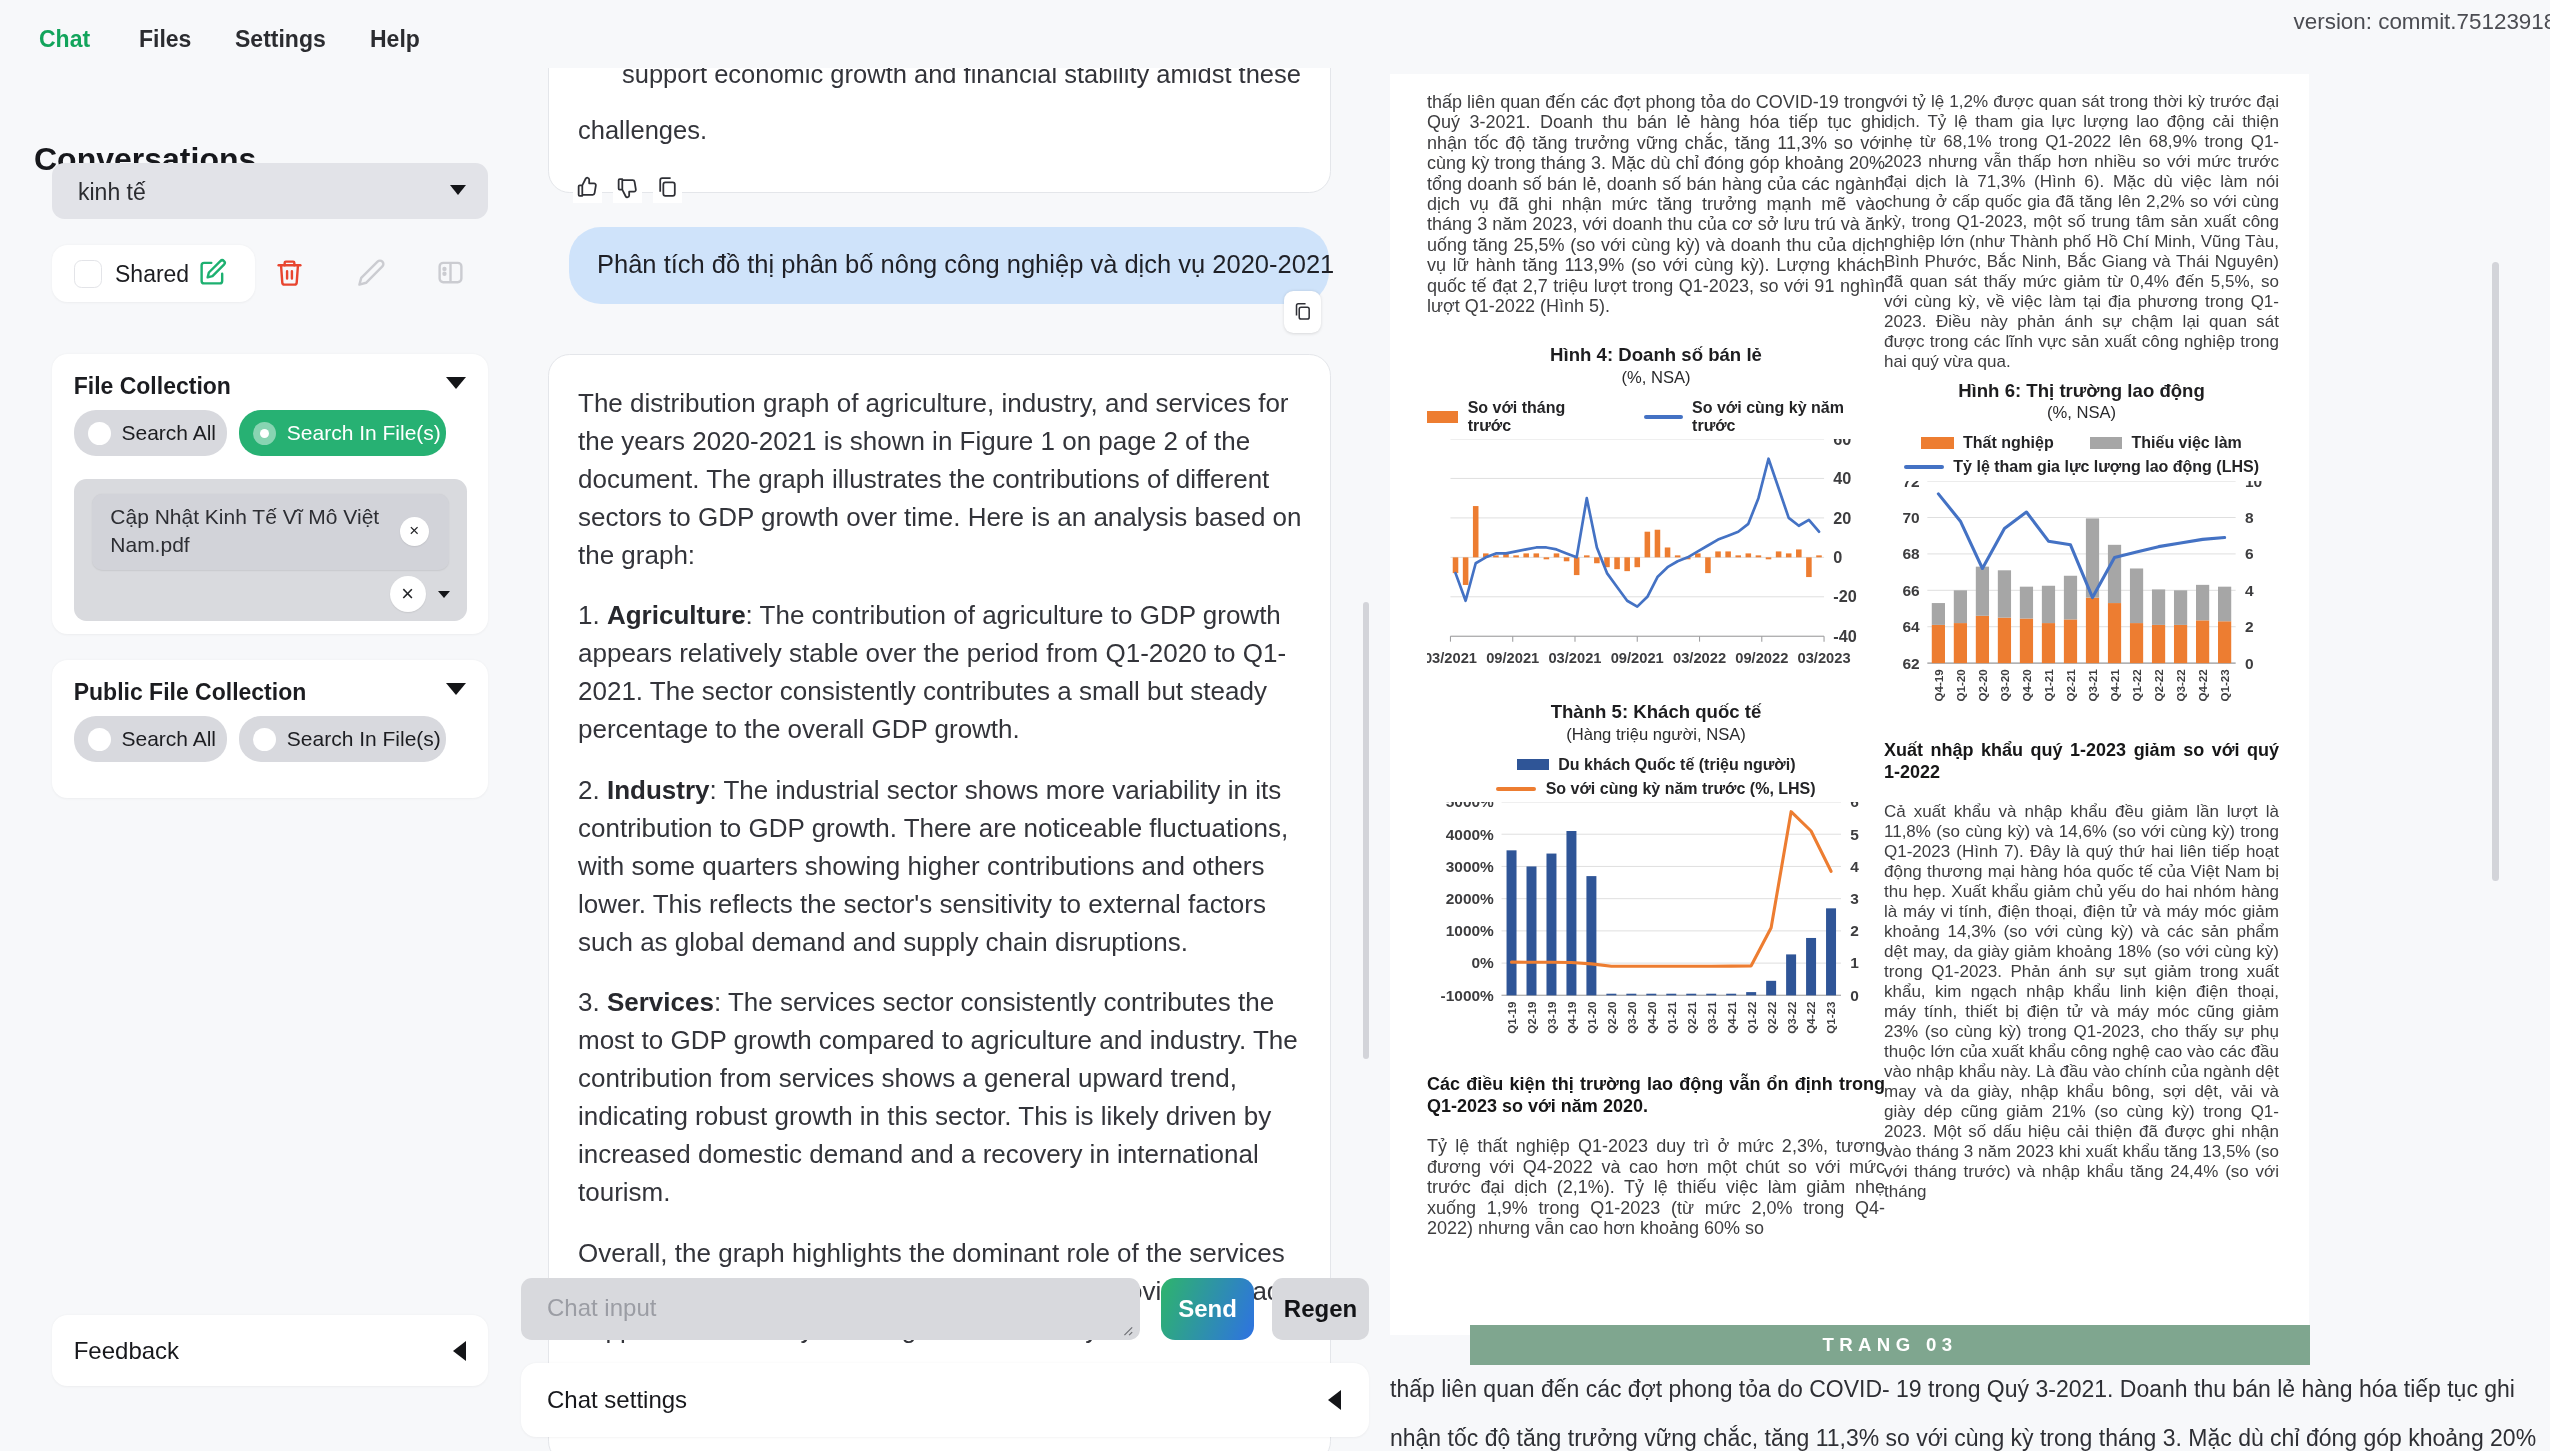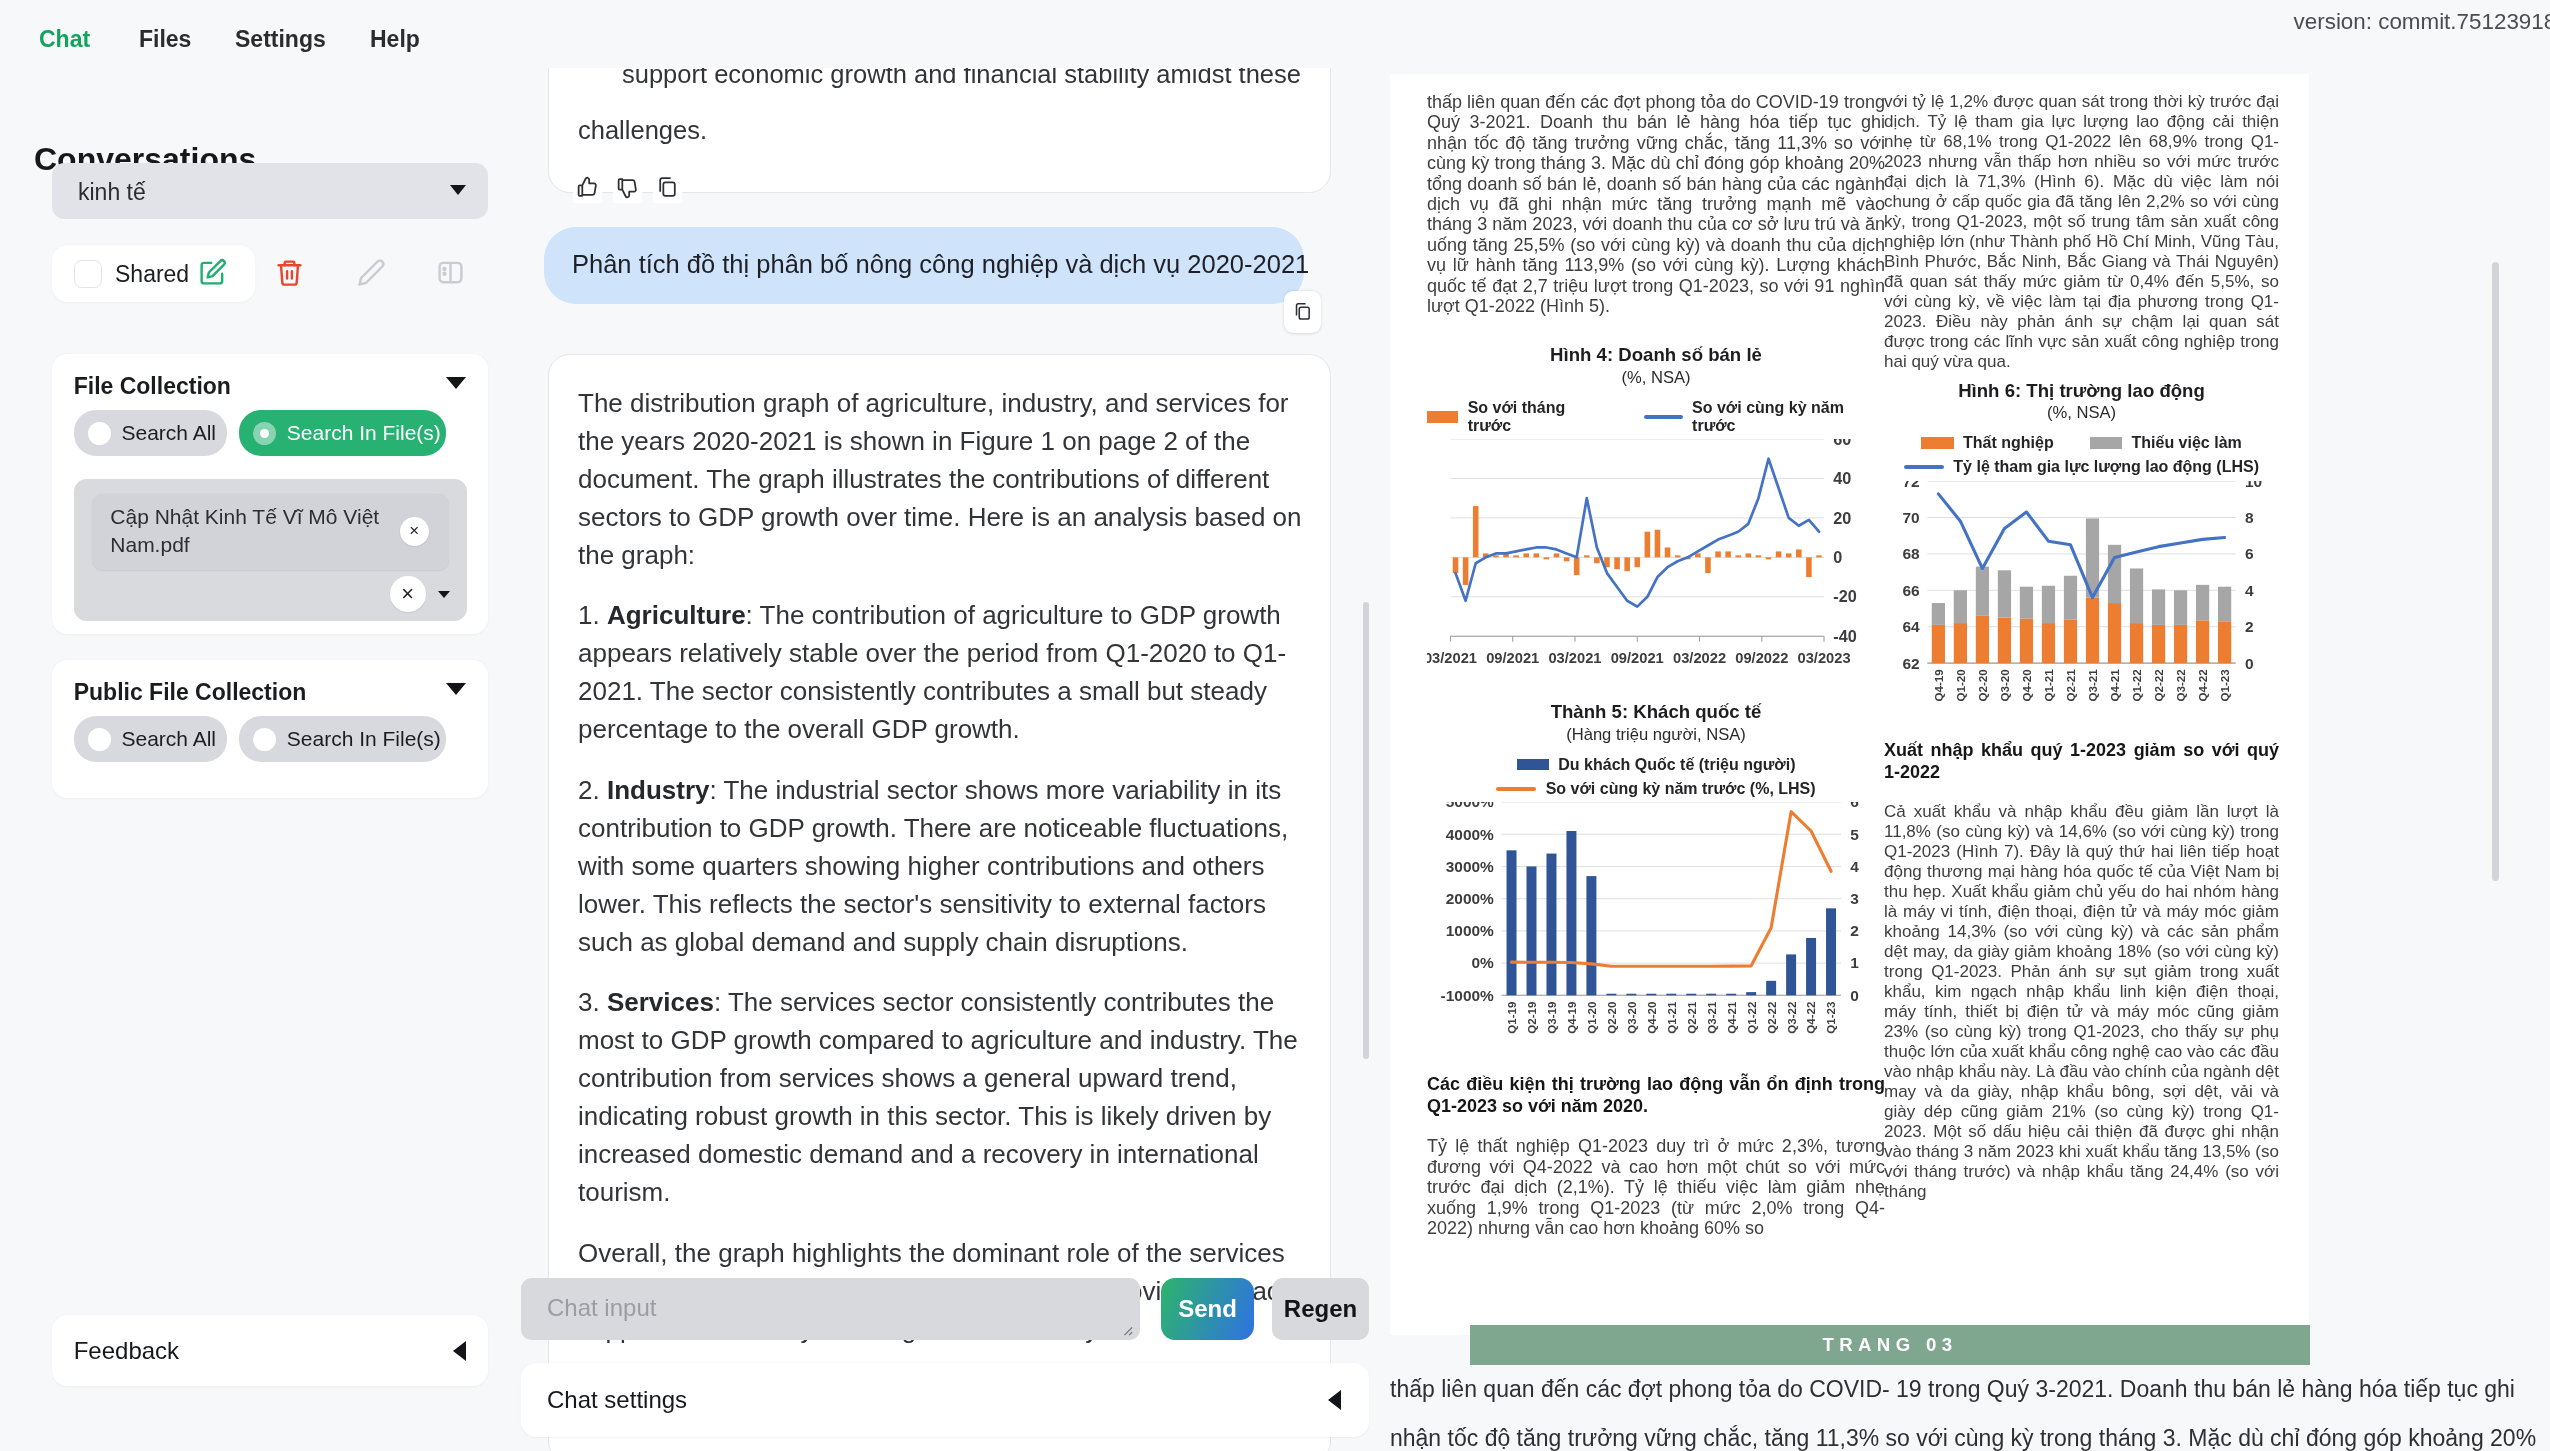--- a/index.html
+++ b/index.html
@@ -48,21 +48,21 @@
   .feedback-card { position:absolute; left:52px; top:1315px; width:436px; height:71px; }
   .feedback-lbl { position:absolute; left:21.7px; top:21.7px; font-size:24px; color:#17181c; }
   .feedback-card .tri-left { position:absolute; right:21.7px; top:25.5px; }
 
   
   .bubble { position:absolute; background:#fff; border:1.5px solid #e4e6ea; border-radius:21.7px; }
   .tail-bubble { left:548px; top:-35px; width:783px; height:228px; overflow:hidden; }
   .tail-text { position:absolute; left:29px; width:720px; font-size:25.5px; color:#33343a; line-height:38px; }
   .msg-actions { position:absolute; left:573px; top:172px; width:116px; height:34px; background:#f7f8fa00; display:flex; gap:10.8px; z-index:5; }
   .msg-actions .ic { width:29px; height:31px; background:#fff; display:flex; align-items:center; justify-content:center; cursor:pointer; }
-  .user-bubble { position:absolute; left:544px; top:227px; width:760px; height:77px; background:#cfe3fa; border-radius:32px; }
+  .user-bubble { position:absolute; left:569px; top:227px; width:760px; height:77px; background:#cfe3fa; border-radius:32px; }
   .user-bubble .utext { position:absolute; left:28px; top:23px; font-size:25.5px; color:#1f2026; white-space:nowrap; }
   .copy-chip { position:absolute; left:1284px; top:291px; width:37px; height:42px; background:#fff; border-radius:9.3px; box-shadow:0 0.8px 3.1px rgba(0,0,0,.13); display:flex; align-items:center; justify-content:center; cursor:pointer; z-index:6; }
   .main-bubble { left:548px; top:354px; width:783px; height:1109px; overflow:hidden; }
   .main-inner { position:absolute; left:29px; top:29px; width:724px; }
   .main-inner p { font-size:26px; line-height:38px; color:#33343a; margin-bottom:22.4px; }
   .main-inner b { font-weight:700; color:#27282d; }
   .chat-scrollbar { position:absolute; left:1363px; top:602px; width:6.2px; height:457px; border-radius:3.1px; background:#d3d4d9; cursor:grab; }
 
   .chat-input { position:absolute; left:521px; top:1278px; width:619px; height:62px; background:#d8d9dd; border:none; border-radius:10.8px; font-family:"Liberation Sans",sans-serif; font-size:24px; color:#2b2c30; padding:15.5px 26px; resize:none; outline:none; }
   .chat-input::placeholder { color:#9b9da4; }

